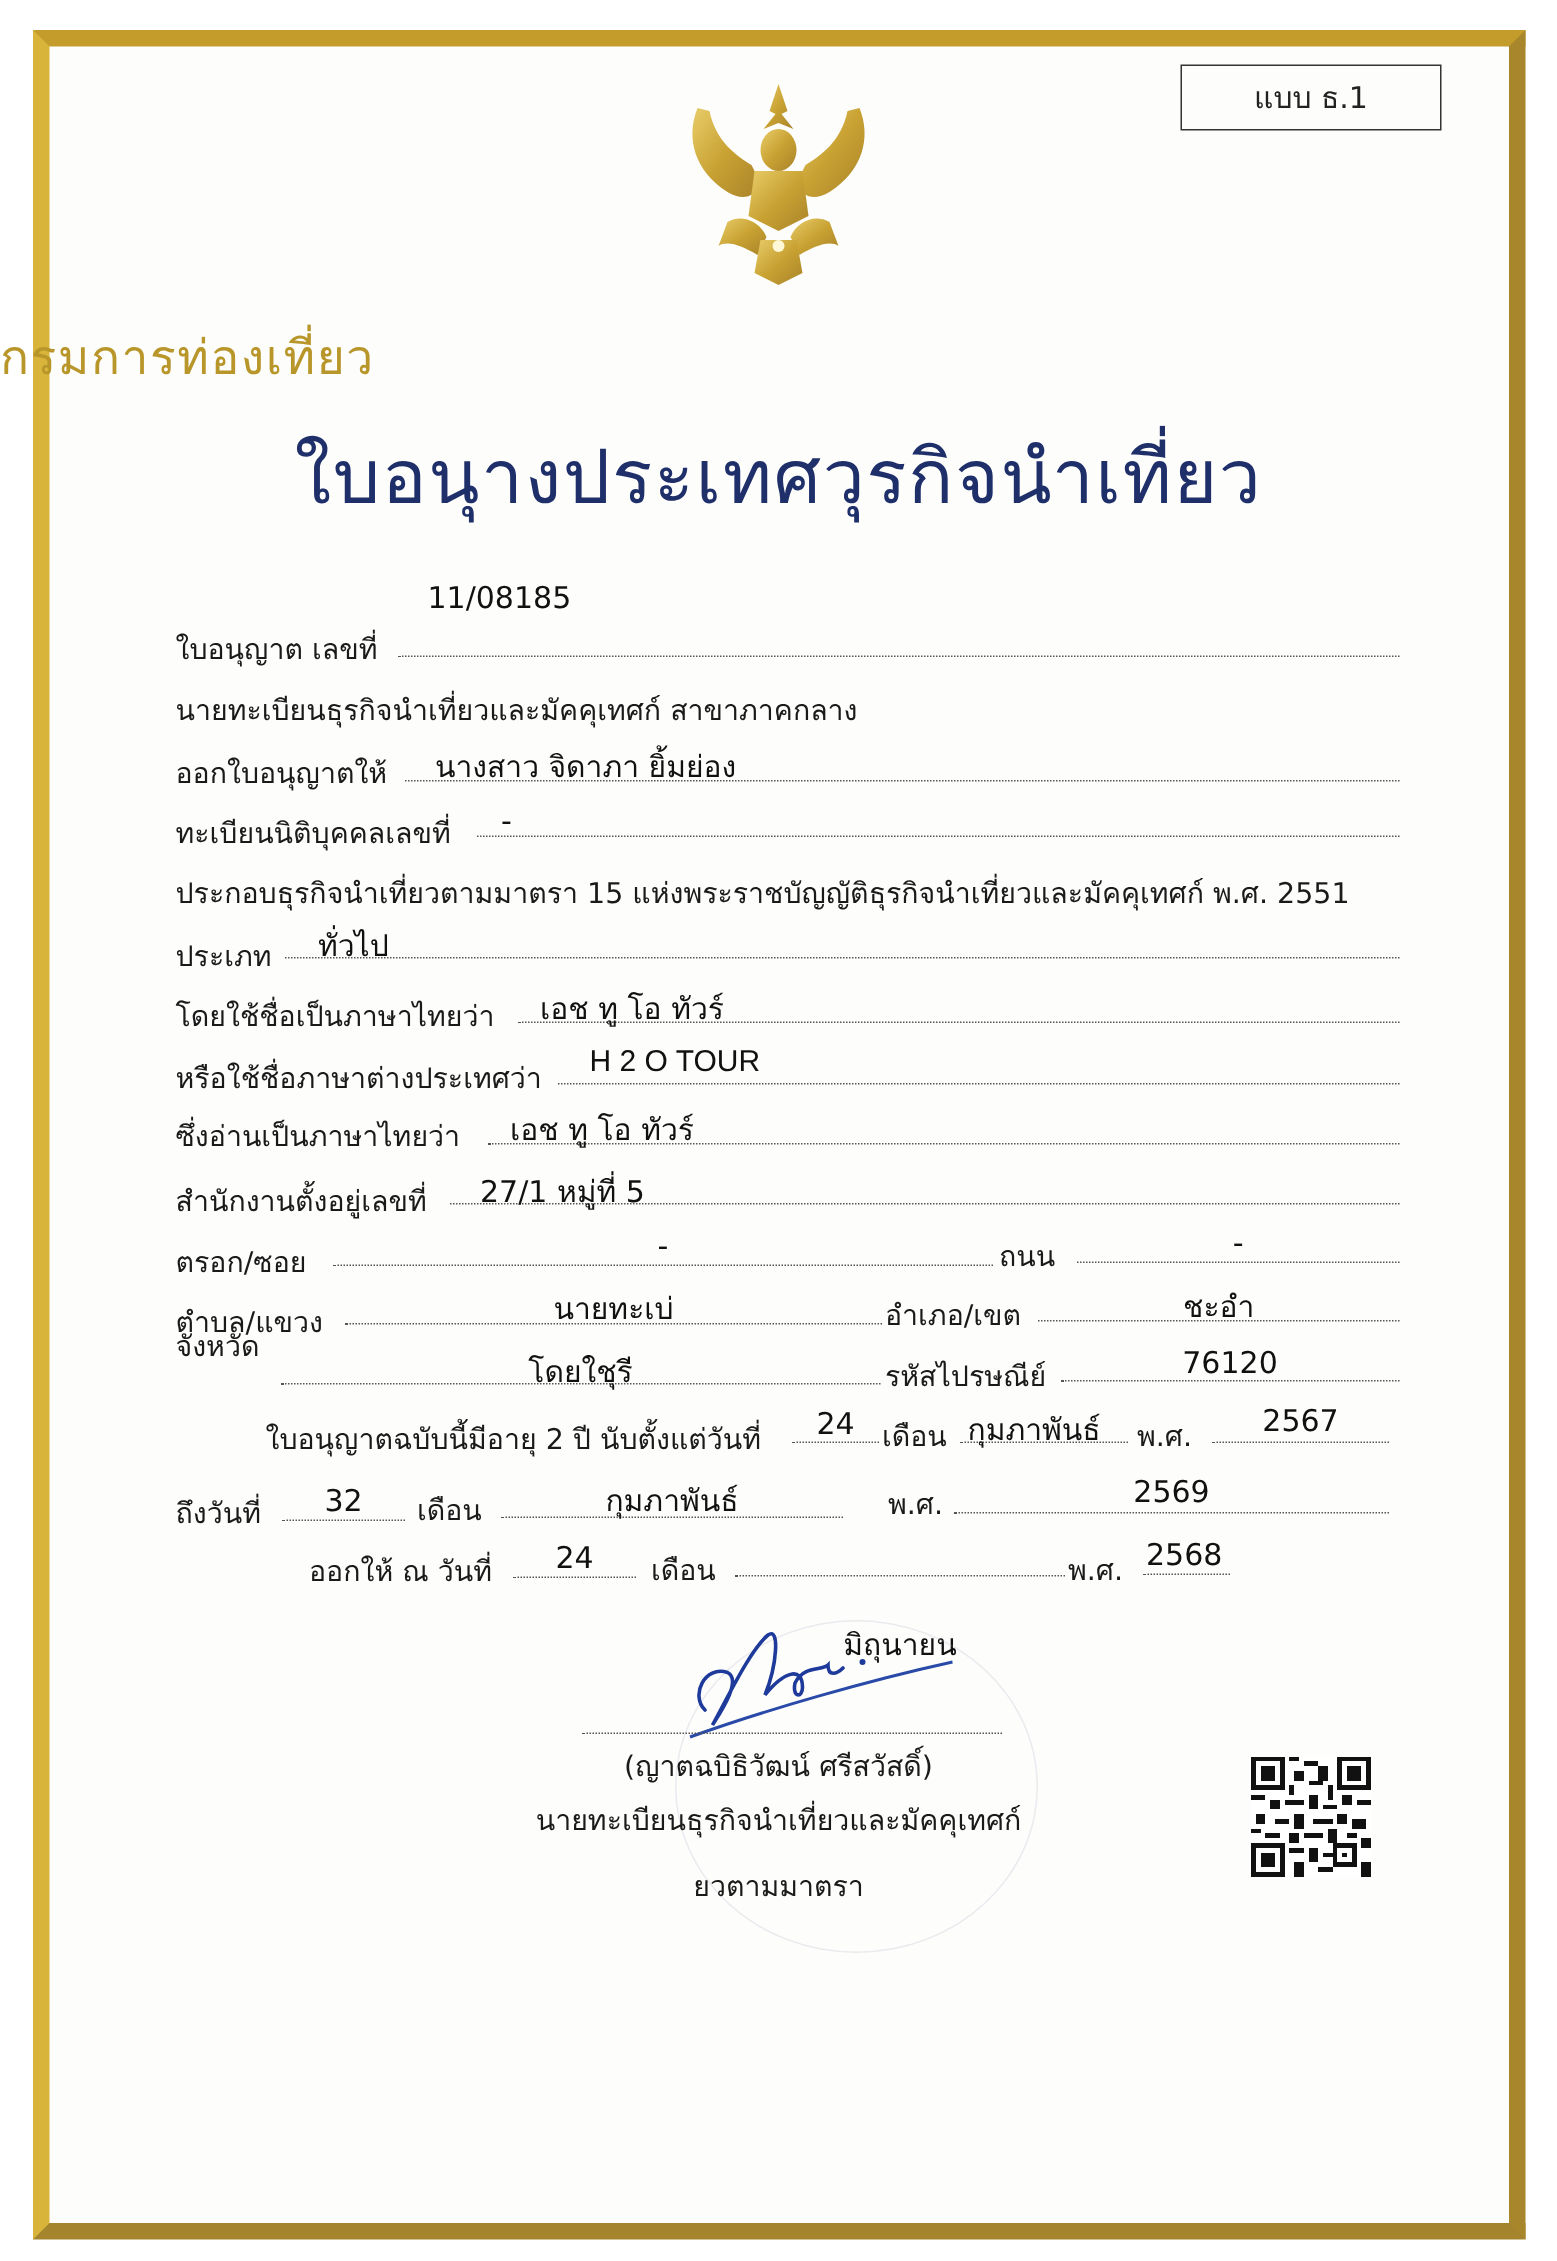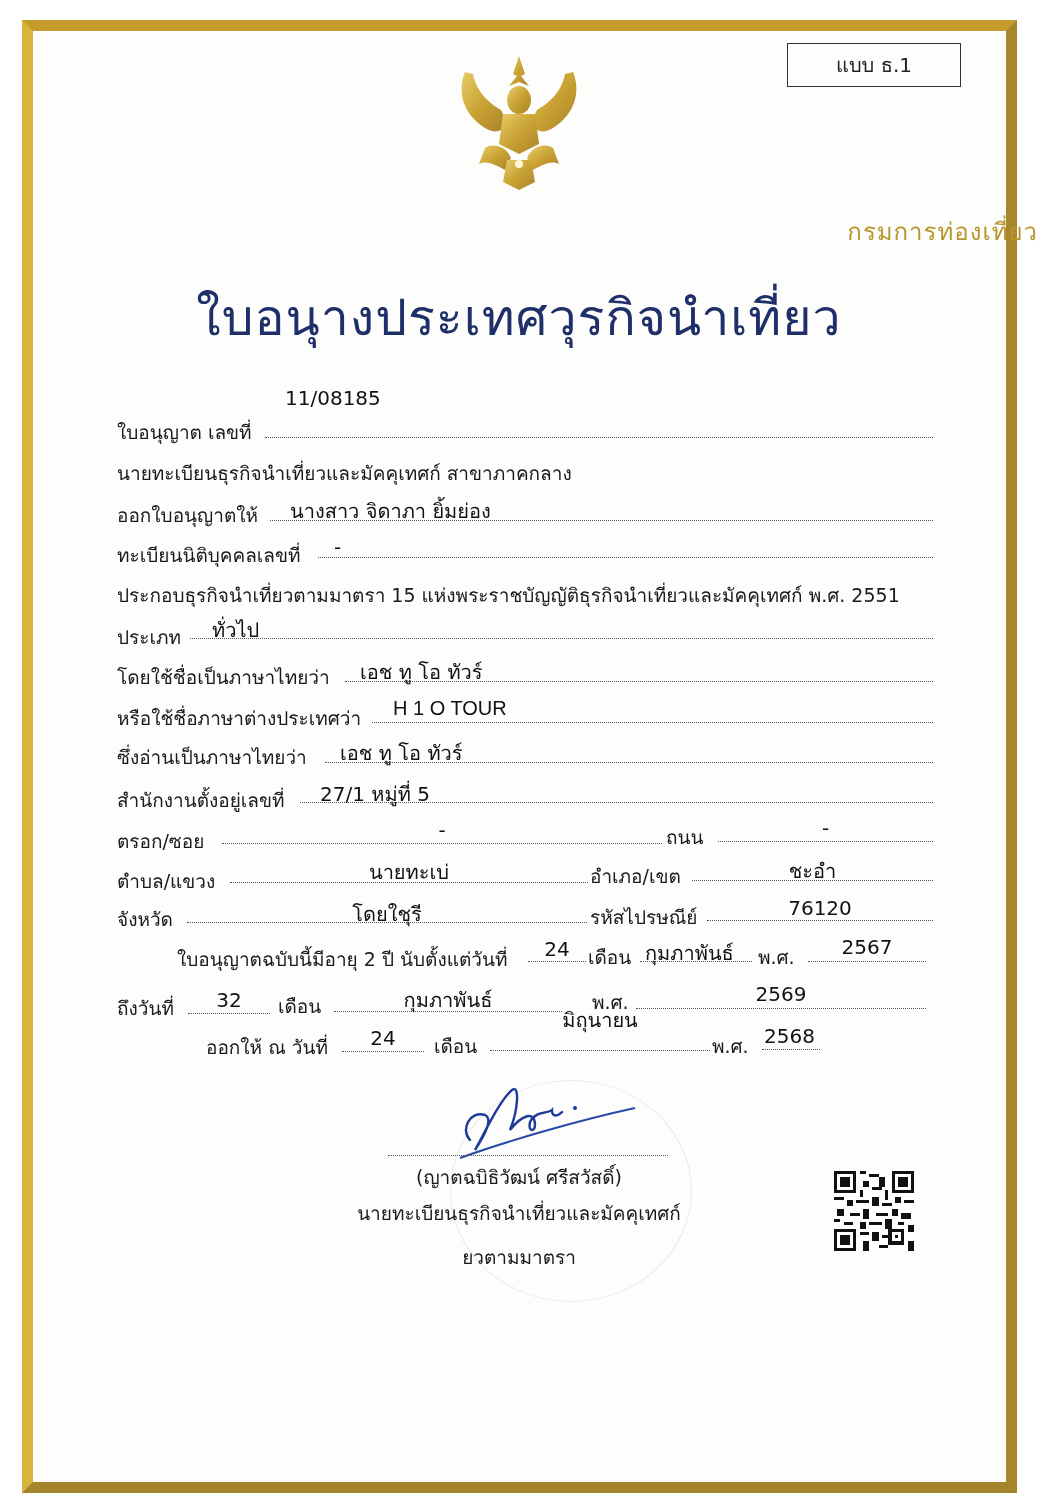--- a/index.html
+++ b/index.html
@@ -15,22 +15,22 @@
     background:#fdfdfc;
   }
   .form-code {
     position:absolute; left:787px; top:43px; width:174px; height:44px;
     border:1.5px solid #333; box-sizing:border-box;
     display:flex; align-items:center; justify-content:center;
     font-size:20px; color:#222;
   }
   .emblem { position:absolute; left:455px; top:52px; width:128px; height:140px; }
   .dept {
-    position:absolute; left:0; width:1038px; top:212px; text-align:right;
-    font-family:"DejaVu Serif", serif; font-size:24px; color:#b8962a; letter-spacing:1px;
+    position:absolute; left:0; width:1038px; top:212px; text-align:left;
+    font-family:"DejaVu Serif", serif; font-size:32px; color:#b8962a; letter-spacing:1px;
   }
   .title {
     position:absolute; left:0; width:1038px; top:278px; text-align:center;
     font-family:"DejaVu Serif", serif; font-size:50px; color:#1e2f6a; letter-spacing:1px;
   }
   .row { position:absolute; font-size:19px; color:#1a1a1a; white-space:nowrap; }
   .lbl { position:absolute; font-size:19px; white-space:nowrap; }
   .line { position:absolute; border-bottom:1px dotted #555; height:0; }
   .val { position:absolute; font-size:20px; white-space:nowrap; color:#111; }
   .center-val { text-align:center; }
@@ -90,21 +90,21 @@
 <span class="lbl" style="left:117px;top:622px">ประเภท</span>
 <div class="line" style="left:190px;top:638px;width:743px"></div>
 <span class="val" style="left:212px;top:614px">ทั่วไป</span>
 
 <span class="lbl" style="left:117px;top:662px">โดยใช้ชื่อเป็นภาษาไทยว่า</span>
 <div class="line" style="left:345px;top:681px;width:588px"></div>
 <span class="val" style="left:360px;top:656px">เอช ทู โอ ทัวร์</span>
 
 <span class="lbl" style="left:117px;top:703px">หรือใช้ชื่อภาษาต่างประเทศว่า</span>
 <div class="line" style="left:372px;top:722px;width:561px"></div>
-<span class="val" style="left:393px;top:697px;font-family:'Liberation Sans',sans-serif">H 1 O TOUR</span>
+<span class="val" style="left:393px;top:697px;font-family:'Liberation Sans',sans-serif">H 2 O TOUR</span>
 
 <span class="lbl" style="left:117px;top:742px">ซึ่งอ่านเป็นภาษาไทยว่า</span>
 <div class="line" style="left:325px;top:762px;width:608px"></div>
 <span class="val" style="left:340px;top:737px">เอช ทู โอ ทัวร์</span>
 
 <span class="lbl" style="left:117px;top:785px">สำนักงานตั้งอยู่เลขที่</span>
 <div class="line" style="left:300px;top:802px;width:633px"></div>
 <span class="val" style="left:320px;top:778px">27/1 หมู่ที่ 5</span>
 
 <span class="lbl" style="left:117px;top:826px">ตรอก/ซอย</span>
@@ -114,21 +114,21 @@
 <div class="line" style="left:718px;top:841px;width:215px"></div>
 <span class="val center-val" style="left:718px;width:215px;top:816px">-</span>
 
 <span class="lbl" style="left:117px;top:866px">ตำบล/แขวง</span>
 <div class="line" style="left:230px;top:882px;width:358px"></div>
 <span class="val center-val" style="left:230px;width:358px;top:856px">นายทะเบ่</span>
 <span class="lbl" style="left:590px;top:861px">อำเภอ/เขต</span>
 <div class="line" style="left:692px;top:880px;width:241px"></div>
 <span class="val center-val" style="left:692px;width:241px;top:855px">ชะอำ</span>
 
-<span class="lbl" style="left:117px;top:904px">จังหวัด</span>
+<span class="lbl" style="left:117px;top:882px">จังหวัด</span>
 <div class="line" style="left:187px;top:922px;width:400px"></div>
 <span class="val center-val" style="left:187px;width:400px;top:898px">โดยใชุรี</span>
 <span class="lbl" style="left:590px;top:902px">รหัสไปรษณีย์</span>
 <div class="line" style="left:707px;top:920px;width:226px"></div>
 <span class="val center-val" style="left:707px;width:226px;top:896px">76120</span>
 
 <span class="lbl" style="left:177px;top:944px">ใบอนุญาตฉบับนี้มีอายุ 2 ปี นับตั้งแต่วันที่</span>
 <div class="line" style="left:528px;top:961px;width:58px"></div>
 <span class="val center-val" style="left:528px;width:58px;top:937px">24</span>
 <span class="lbl" style="left:588px;top:942px">เดือน</span>
@@ -146,21 +146,21 @@
 <span class="val center-val" style="left:334px;width:228px;top:984px">กุมภาพันธ์</span>
 <span class="lbl" style="left:592px;top:987px">พ.ศ.</span>
 <div class="line" style="left:636px;top:1008px;width:290px"></div>
 <span class="val center-val" style="left:636px;width:290px;top:982px">2569</span>
 
 <span class="lbl" style="left:206px;top:1032px">ออกให้ ณ วันที่</span>
 <div class="line" style="left:342px;top:1051px;width:82px"></div>
 <span class="val center-val" style="left:342px;width:82px;top:1026px">24</span>
 <span class="lbl" style="left:434px;top:1031px">เดือน</span>
 <div class="line" style="left:490px;top:1050px;width:220px"></div>
-<span class="val center-val" style="left:490px;width:220px;top:1004px">มิถุนายน</span>
+<span class="val center-val" style="left:490px;width:220px;top:1080px">มิถุนายน</span>
 <span class="lbl" style="left:712px;top:1031px">พ.ศ.</span>
 <div class="line" style="left:762px;top:1049px;width:58px"></div>
 <span class="val" style="left:764px;top:1024px">2568</span>
 
 <div class="stamp"></div>
 <svg style="position:absolute;left:440px;top:1070px;width:210px;height:95px" viewBox="0 0 210 95">
   <path d="M30 70 C20 60 30 40 45 45 C55 50 40 72 35 80 C45 62 60 30 72 20 C80 14 78 40 70 60 C82 45 95 40 95 55 C95 62 88 62 90 52 C96 40 108 44 112 40 C112 48 118 46 122 42" fill="none" stroke="#1e3a9a" stroke-width="2.4" stroke-linecap="round"></path>
   <circle cx="135" cy="38" r="2" fill="#1e3a9a"></circle>
   <path d="M20 88 C70 70 140 50 195 38" fill="none" stroke="#2a4aa8" stroke-width="2"></path>
 </svg>

